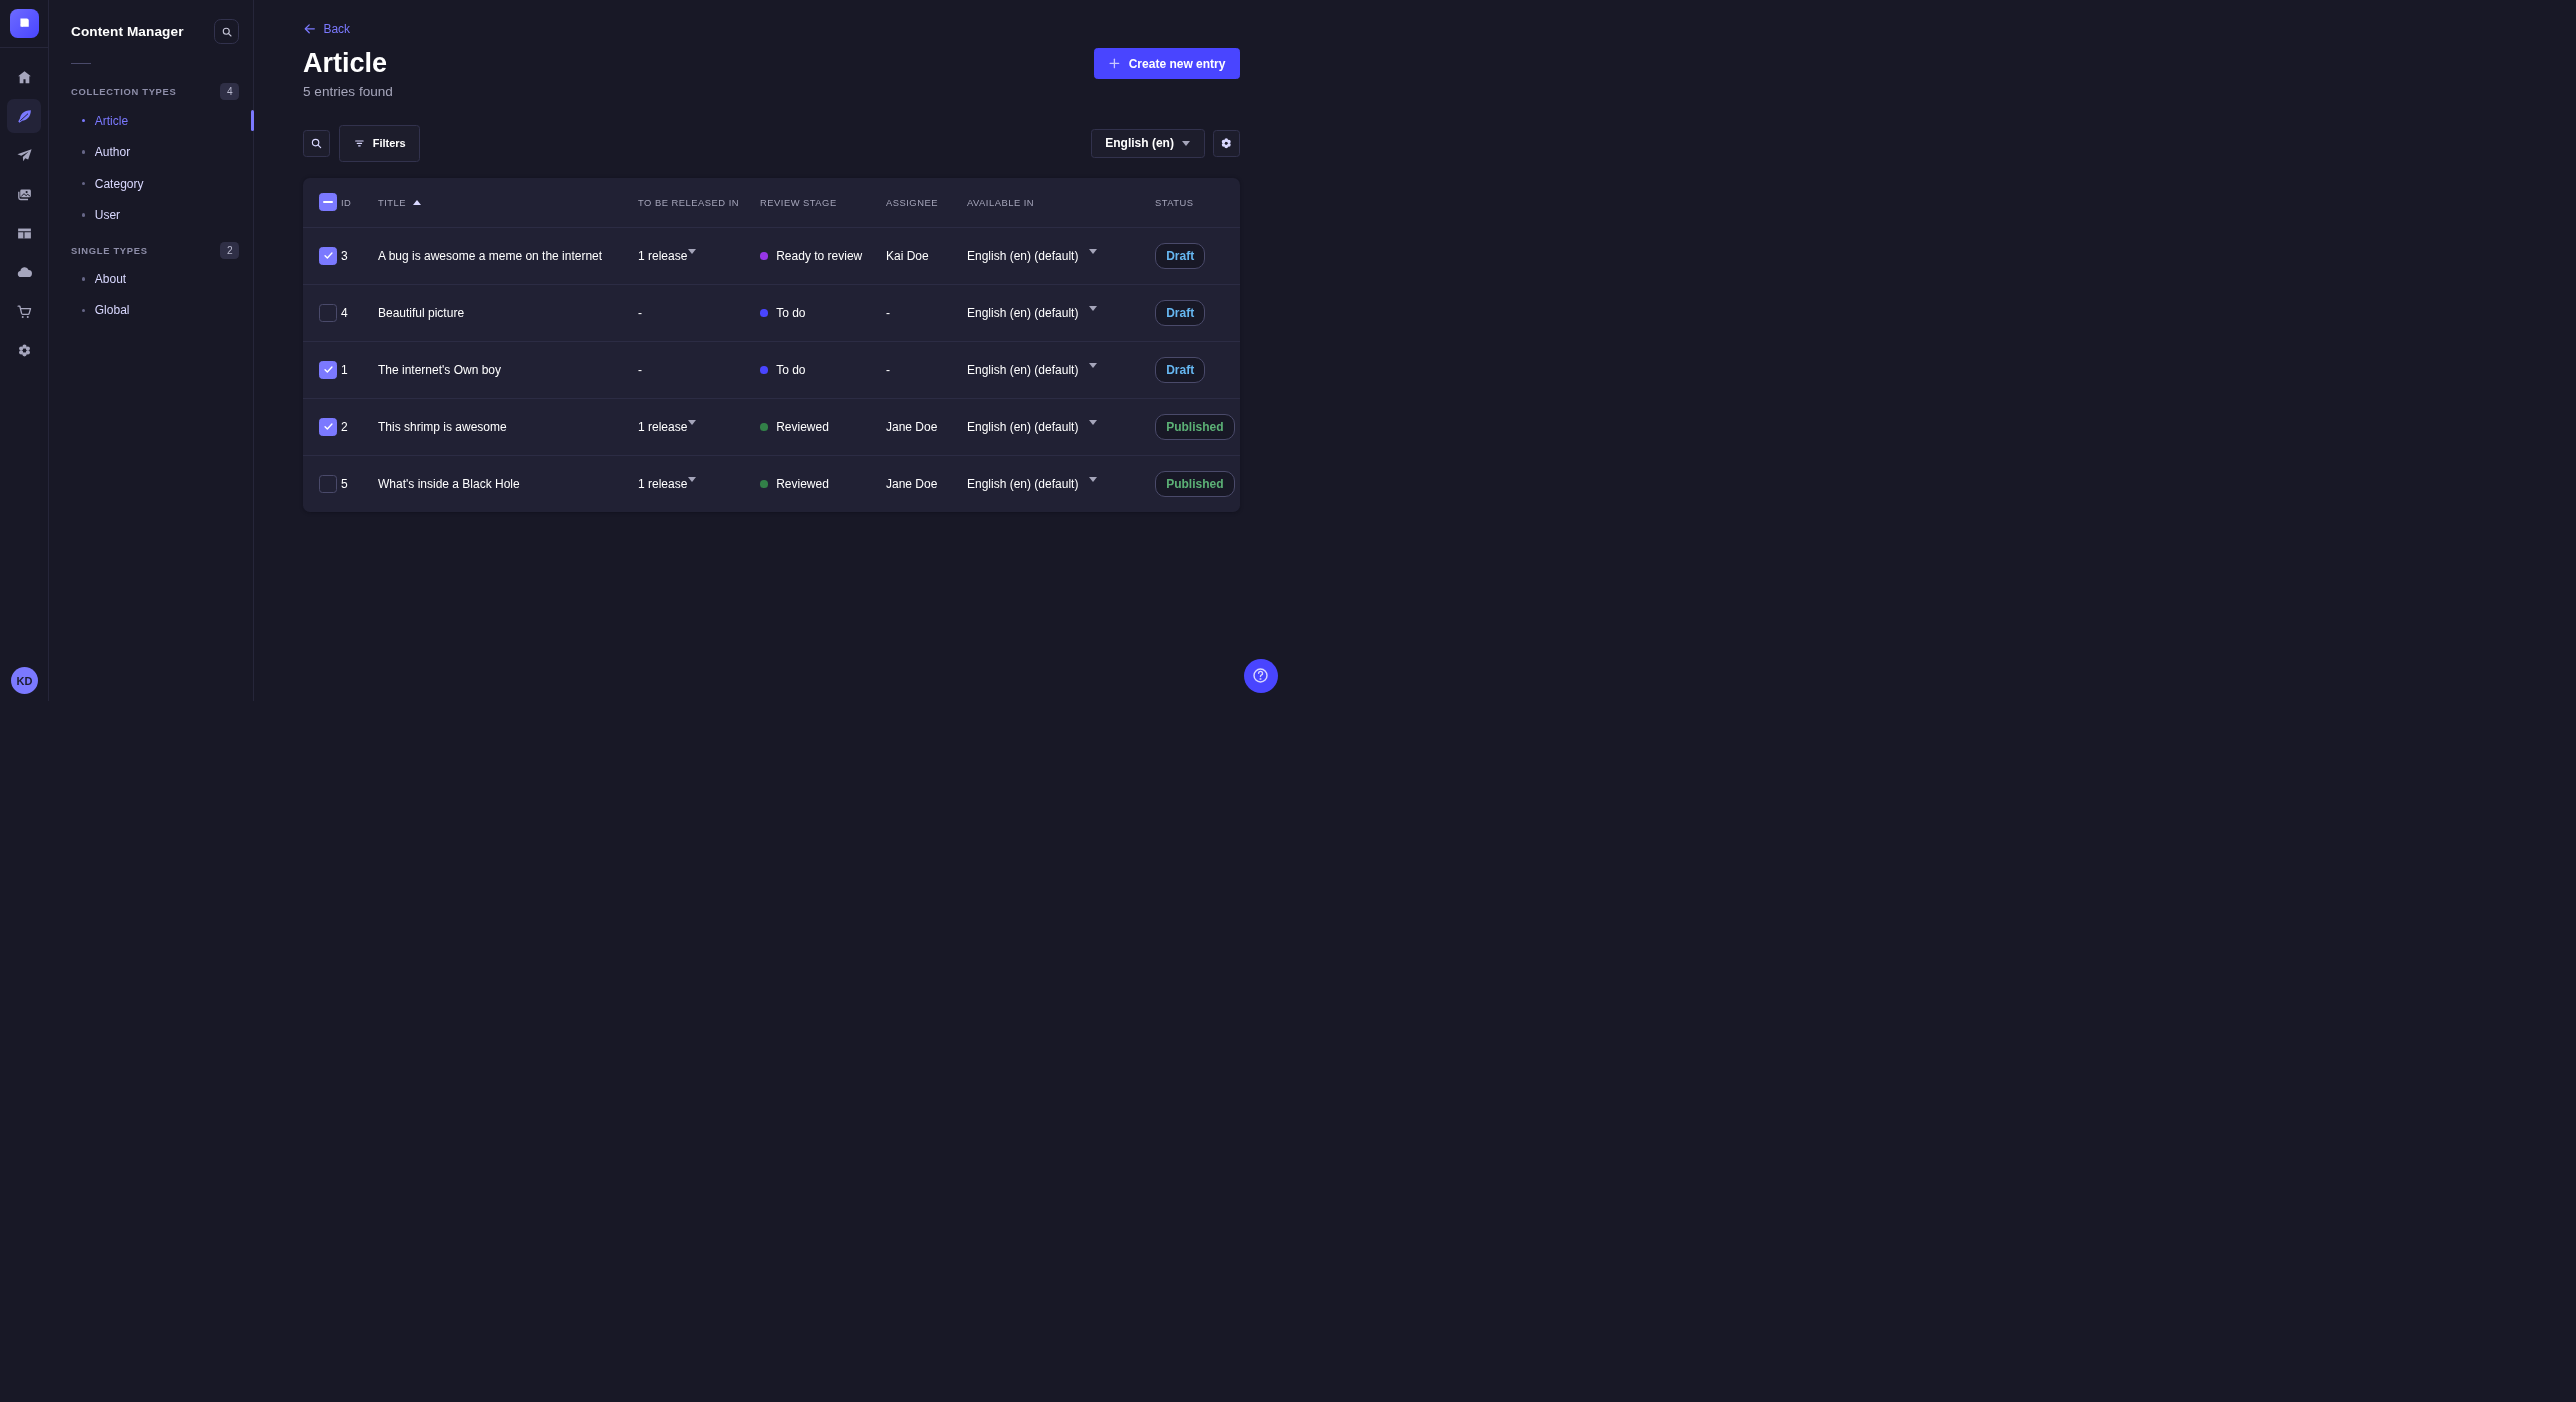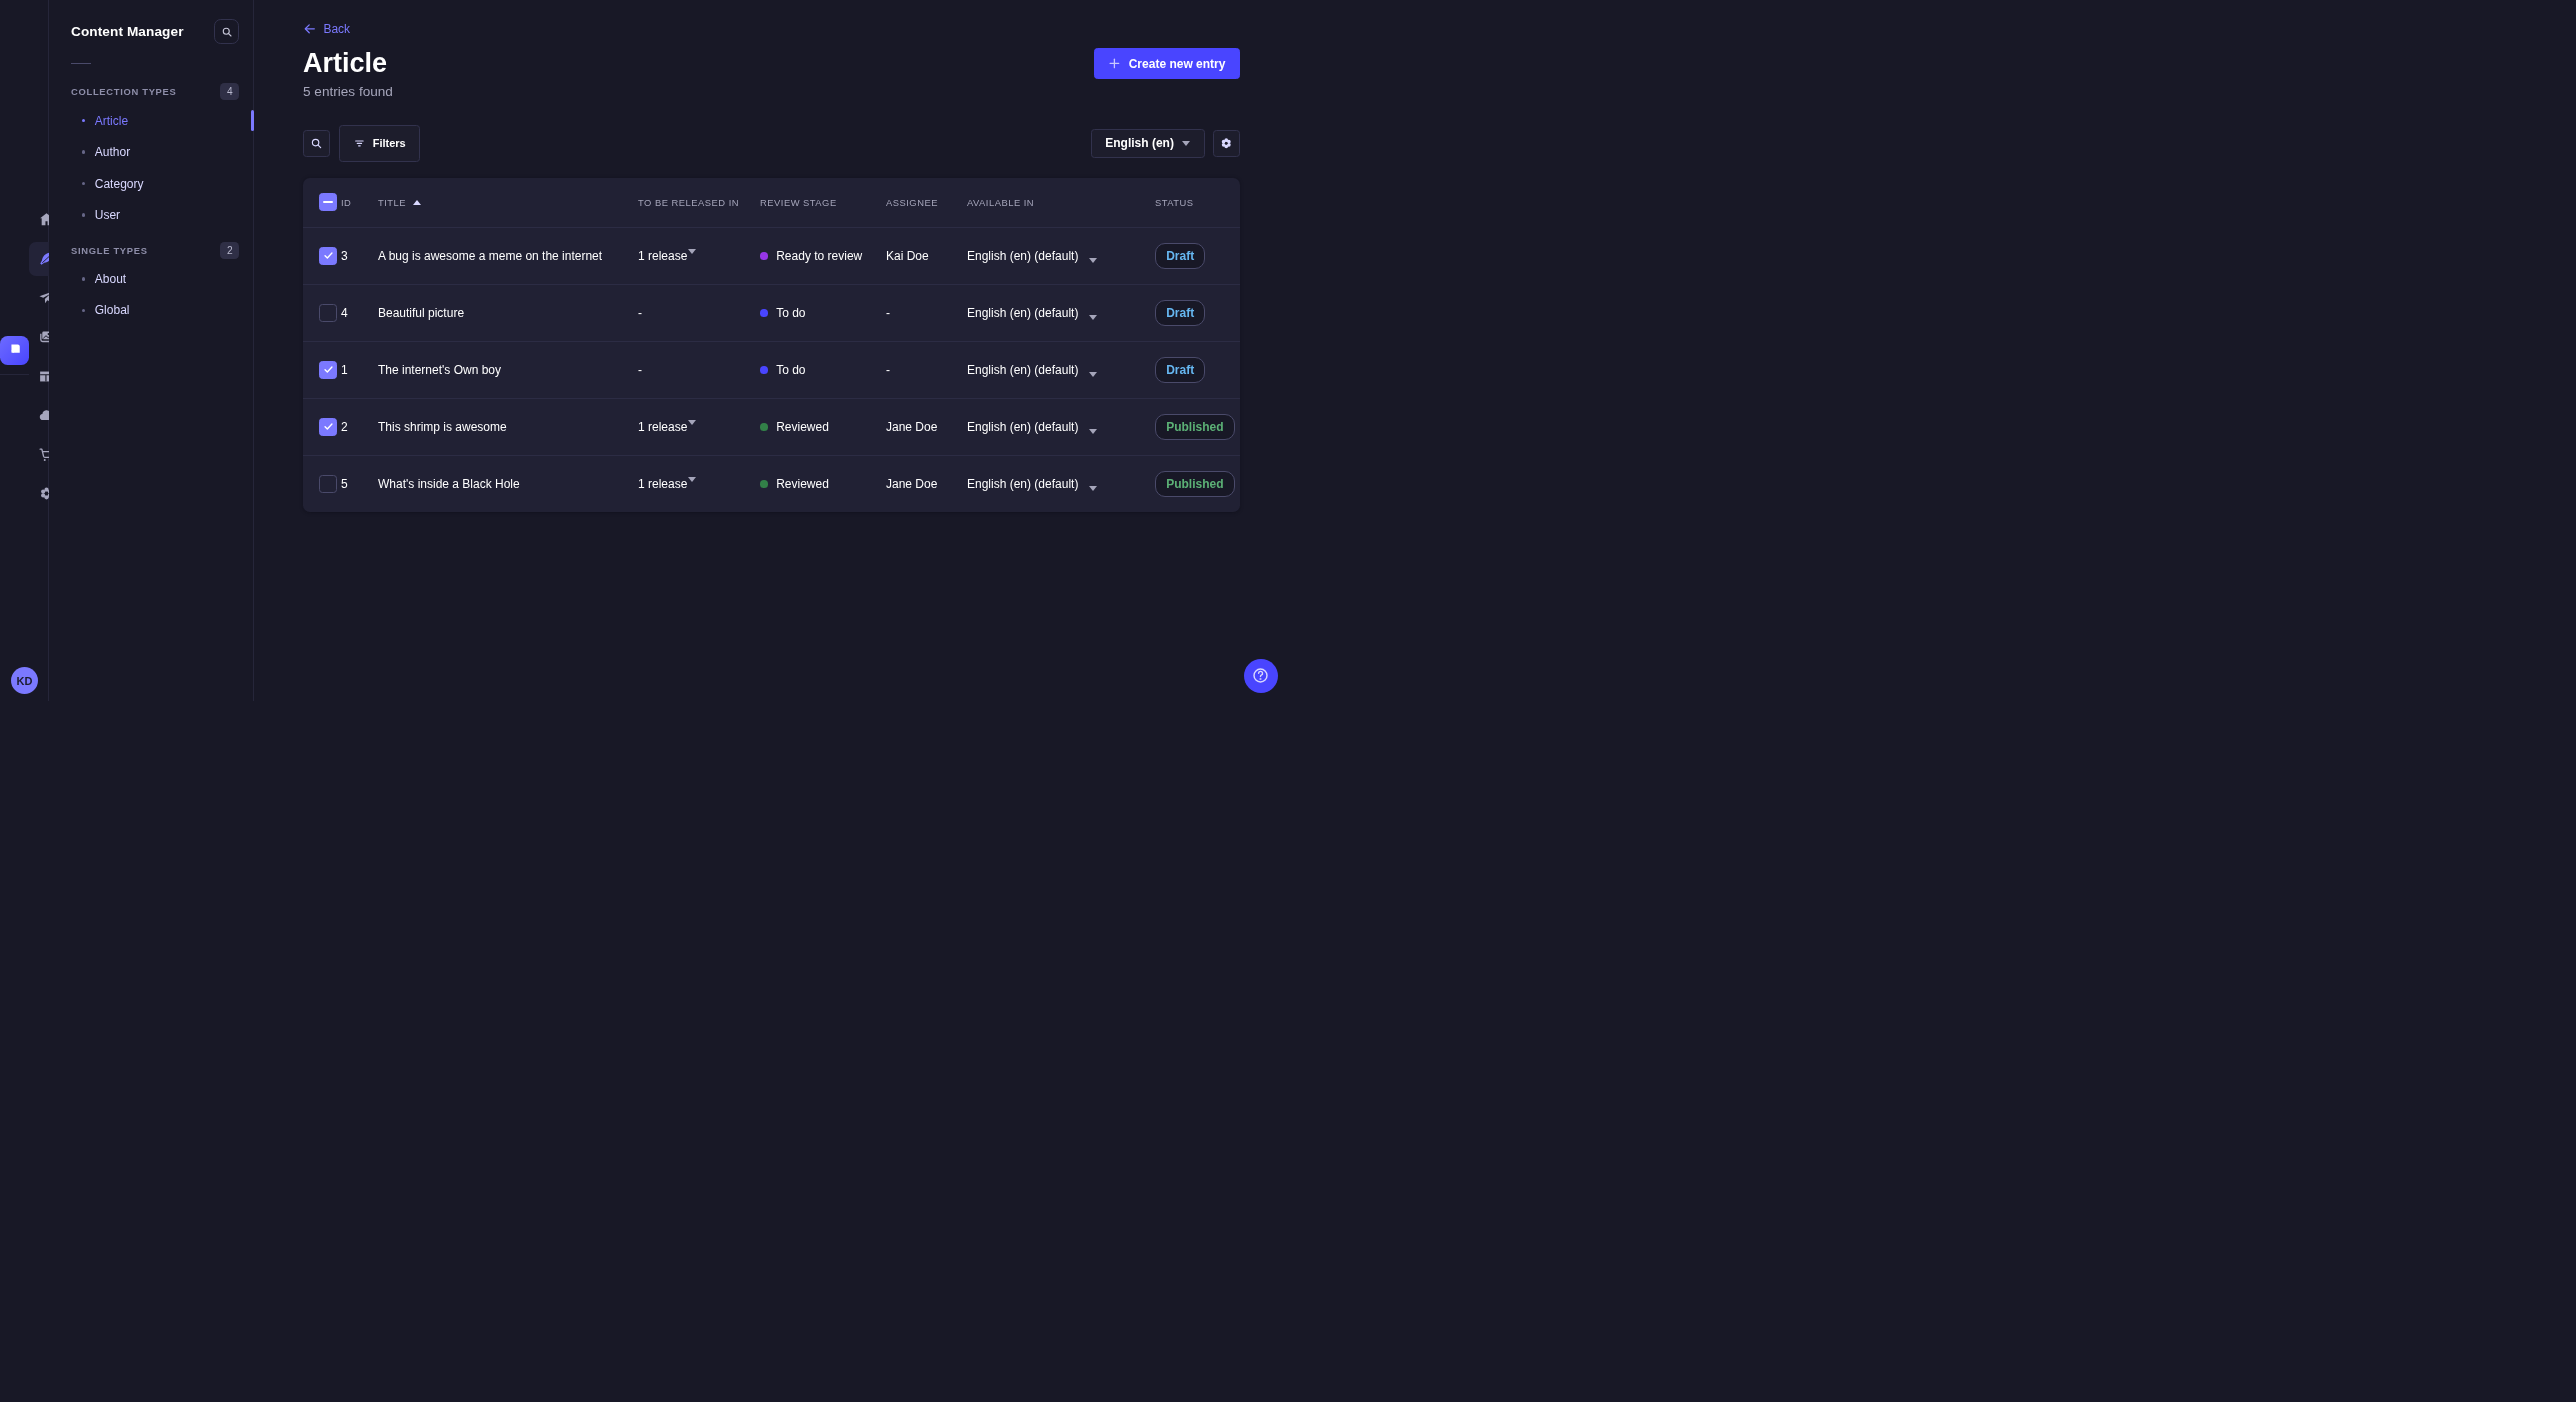--- a/index.html
+++ b/index.html
@@ -6,21 +6,21 @@
   html,body { width:1288px; height:701px; overflow:hidden; }
   body {
     font-family:"Liberation Sans", sans-serif;
     background:#181826; color:#fff;
     display:flex;
   }
   
   .rail {
     width:49px; height:100%; background:#181826;
     border-right:0.9px solid #26263a;
-    display:flex; flex-direction:row; align-items:center;
+    display:flex; flex-direction:column; align-items:center;
     position:relative; flex:0 0 49px;
   }
   .logo-btn {
     width:49px; height:48px; display:flex; align-items:center; justify-content:center;
     border-bottom:0.9px solid #26263a; cursor:pointer;
   }
   .logo-tile {
     width:29px; height:29px; border-radius:7.7px;
     background:linear-gradient(135deg,#6d6bff,#4945ff);
     display:flex; align-items:center; justify-content:center;
@@ -135,21 +135,21 @@
   .checkbox {
     width:18px; height:18px; border-radius:3.4px; border:0.9px solid #4a4a6a;
     background:transparent; display:flex; align-items:center; justify-content:center; cursor:pointer;
   }
   .checkbox.checked, .checkbox.indeterminate { background:#7b79ff; border-color:#7b79ff; }
   .checkbox.checked svg { display:block; }
   .checkbox.indeterminate::after { content:""; width:9.4px; height:2.1px; border-radius:1.7px; background:#fff; }
   .cell-released { display:flex; align-items:flex-start; gap:1px; }
   .cell-stage { display:flex; align-items:center; gap:8.5px; }
   .stage-dot { width:7.7px; height:7.7px; border-radius:50%; flex:0 0 7.7px; }
-  .cell-available { display:flex; align-items:flex-end; gap:10.2px; }
+  .cell-available { display:flex; align-items:flex-start; gap:10.2px; }
   .status-badge {
     display:inline-block; background:#181826; border:0.9px solid #4a4a6a; border-radius:10px;
     padding:5.1px 10.2px; font-size:12px; font-weight:bold; width:fit-content;
   }
   
   .help-fab {
     position:absolute; right:10.2px; bottom:8.5px; width:34px; height:34px;
     border-radius:50%; background:#4945ff; border:none; color:#d9d8ff;
     display:flex; align-items:center; justify-content:center; cursor:pointer;
   }

